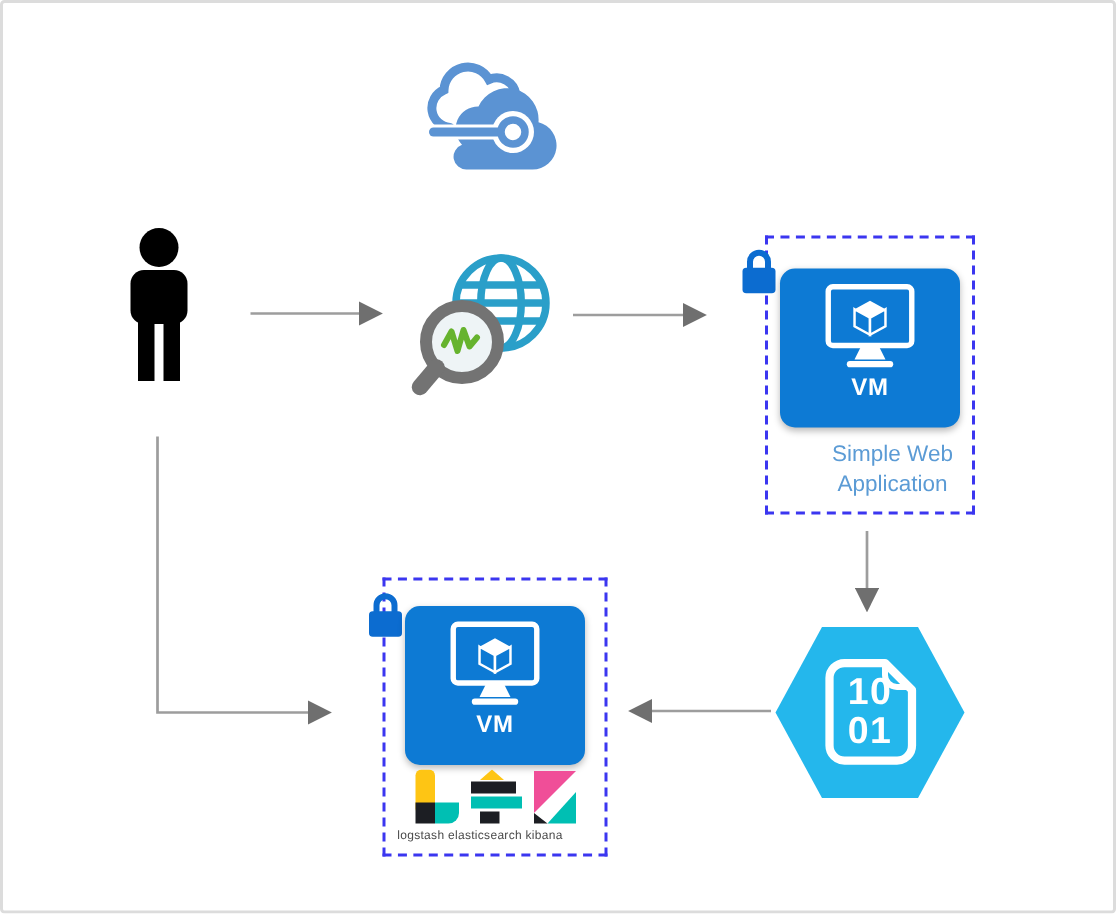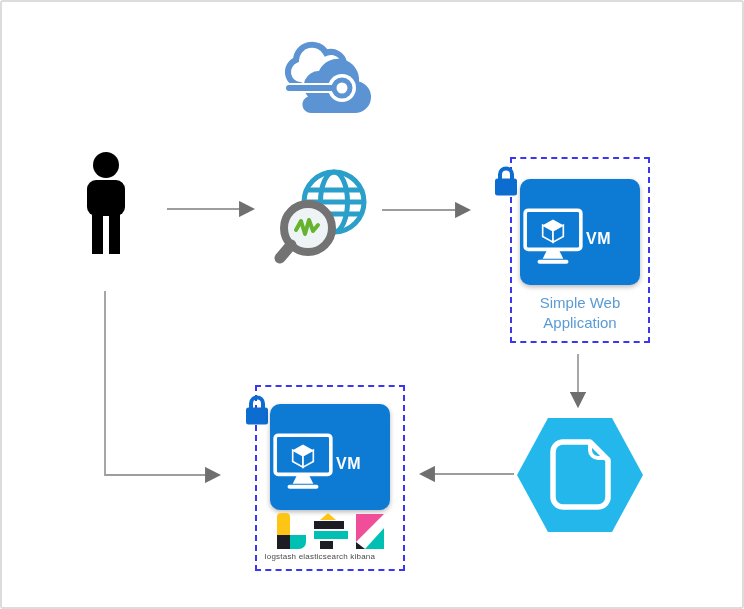--- a/index.html
+++ b/index.html
@@ -2,21 +2,21 @@
 <html><head>
 <meta charset="utf-8">
 <style>
   html,body{margin:0;padding:0;background:#fff;font-family:"Liberation Sans",sans-serif;}
   .canvas{position:relative;width:744px;height:609px;box-sizing:border-box;
           border:2px solid #dcdcdc;border-radius:3px;background:#fff;overflow:hidden;}
   .abs{position:absolute;}
   .dashed-box{position:absolute;box-sizing:border-box;border:2px dashed #3b36f0;background:transparent;}
   .vm-tile{position:absolute;background:#0d7ad4;border-radius:10px;
            box-shadow:0 2px 5px rgba(0,0,0,.28);
-           display:flex;flex-direction:row;align-items:center;padding-top:10px;box-sizing:border-box;}
+           display:flex;flex-direction:column;align-items:center;padding-top:10px;box-sizing:border-box;}
   .vm-label{color:#ffffff;font-weight:bold;font-size:16px;letter-spacing:.5px;margin-top:3px;}
   .caption{position:absolute;color:#5b9bd5;font-size:15px;line-height:1.35;text-align:center;}
   .hex-digits{position:absolute;color:#ffffff;font-weight:bold;font-size:25px;line-height:1.02;
               text-align:center;letter-spacing:1px;}
   .lek-caption{position:absolute;font-size:8px;color:#4a4a4a;text-align:center;letter-spacing:.2px;}
   svg{display:block;}
   .overlay{position:absolute;left:0;top:0;pointer-events:none;}
 </style>
 </head>
 <body>
@@ -64,27 +64,31 @@
     <svg width="66" height="58" viewBox="0 0 64 56">
       <rect x="5" y="2" width="54" height="38" rx="3" fill="none" stroke="#ffffff" stroke-width="3.5"></rect>
       <polygon points="32,11 42,16.5 32,22 22,16.5" fill="#ffffff"></polygon>
       <polygon points="22,16.5 32,22 32,33 22,27.5" fill="#0d7ad4" stroke="#ffffff" stroke-width="1.6"></polygon>
       <polygon points="42,16.5 32,22 32,33 42,27.5" fill="#0d7ad4" stroke="#ffffff" stroke-width="1.6"></polygon>
       <path d="M26 41 h12 l4 8 h-20 z" fill="#ffffff"></path>
       <rect x="17" y="50" width="30" height="4" rx="2" fill="#ffffff"></rect>
     </svg>
     <div class="vm-label">VM</div>
   </div>
-  <div class="caption" style="left:508px;top:291px;width:140px;">Simple Web Application</div>
+  <div class="caption" style="left:523px;top:291px;width:140px;">Simple Web Application</div>
 
   <svg class="abs" style="left:513px;top:412px;" width="130" height="122" viewBox="0 0 130 122">
     <polygon points="33,4 97,4 128,61 97,118 33,118 2,61" fill="#24b7ec"></polygon>
     <path d="M48,28 h27 l18,18 v37 a10 10 0 0 1 -10 10 h-35 a10 10 0 0 1 -10 -10 v-45 a10 10 0 0 1 10 -10 z" fill="none" stroke="#ffffff" stroke-width="5.5" stroke-linejoin="round"></path>
     <path d="M75 28 v8 a8 8 0 0 0 8 8 h10" fill="none" stroke="#ffffff" stroke-width="4"></path>
   </svg>
+  <div class="hex-digits" style="left:548px;top:447px;width:60px;">
+    <div>10</div>
+    <div>01</div>
+  </div>
 
   <div class="dashed-box" style="left:253px;top:383px;width:150px;height:186px;"></div>
   <svg class="abs" style="left:240px;top:391px;" width="30" height="35" viewBox="0 0 30 34">
     <path d="M9 16 v-6 a6 6 0 0 1 12 0 v6" fill="none" stroke="#0c6cd0" stroke-width="4"></path>
     <rect x="4" y="14" width="22" height="17" rx="2.5" fill="#0c6cd0"></rect>
   </svg>
   <div class="vm-tile" style="left:268px;top:402px;width:120px;height:106px;">
     <svg width="66" height="58" viewBox="0 0 64 56">
       <rect x="5" y="2" width="54" height="38" rx="3" fill="none" stroke="#ffffff" stroke-width="3.5"></rect>
       <polygon points="32,11 42,16.5 32,22 22,16.5" fill="#ffffff"></polygon>

